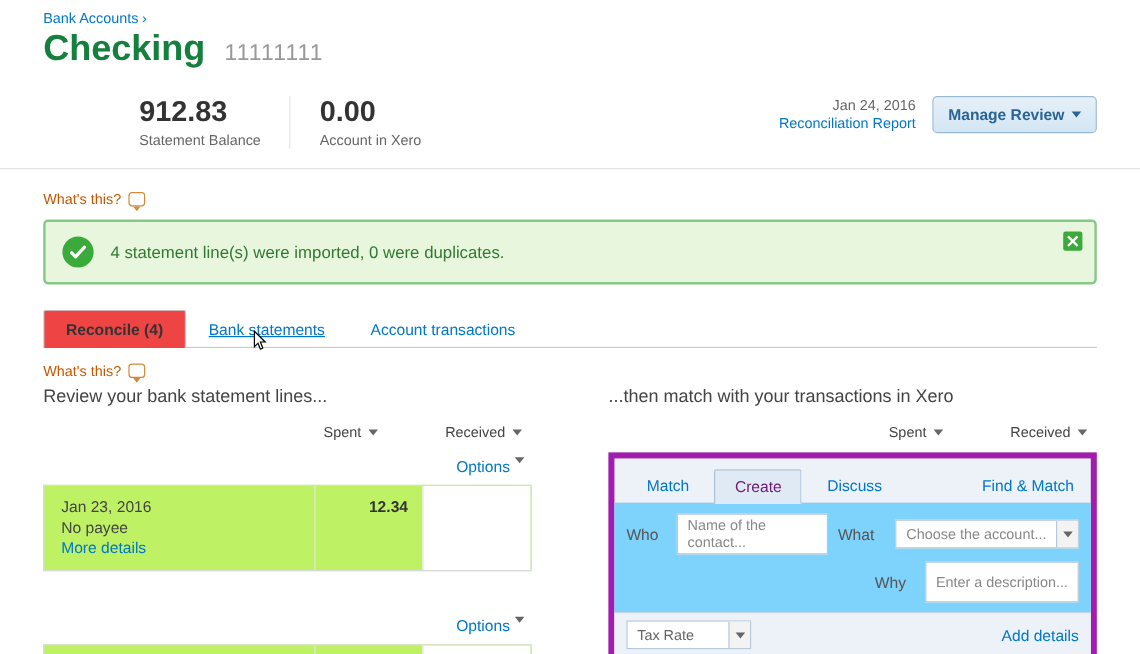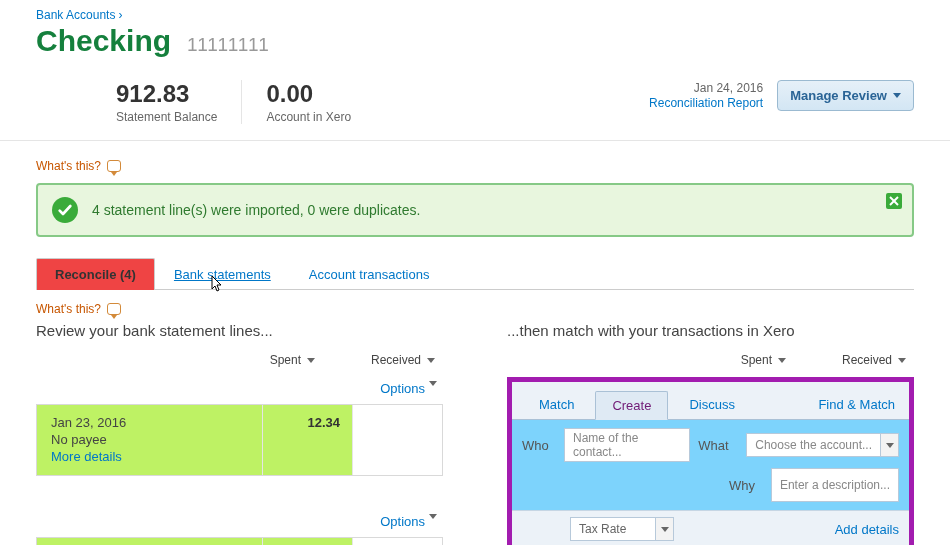--- a/index.html
+++ b/index.html
@@ -78,21 +78,21 @@
   .find-match { color: #0077c8; font-size: 13px; cursor: pointer; margin-right: 4px; }
 
   .mc-body { border-top: 1px solid #aac1d6; background: #7dd3fc; padding: 8px 10px; display: flex; flex-direction: column; gap: 6px; align-items: flex-end; }
   .mc-row { display: flex; align-items: center; gap: 8px; }
   .mc-row label { width: 34px; font-size: 13px; color: #555; }
   .mc-input { flex: 1; height: 24px; border: 1px solid #b7c9da; background: #fff; padding: 16px 8px; font-size: 12px; color: #888; display: flex; align-items: center; }
   .mc-select { display: flex; align-items: center; border: 1px solid #b7c9da; background: #fff; height: 24px; }
   .mc-select .sel-text { padding: 0 8px; font-size: 12px; color: #888; flex: 1; min-width: 120px; }
   .mc-select .sel-btn { width: 18px; height: 100%; border-left: 1px solid #b7c9da; display: flex; align-items: center; justify-content: center; background: #f3f3f3; }
   .mc-footer { border-top: 1px solid #c6d6e4; background: #ecf2f8; padding: 6px 10px; display: flex; align-items: center; }
-  .taxrate { display: flex; align-items: center; border: 1px solid #b7c9da; background: #fff; height: 24px; margin-left: 48px; }
+  .taxrate { display: flex; align-items: center; border: 1px solid #b7c9da; background: #fff; height: 24px; }
   .taxrate .tx-text { padding: 0 8px; font-size: 12px; color: #666; width: 84px; }
   .taxrate .tx-btn { width: 18px; height: 100%; border-left: 1px solid #b7c9da; display: flex; align-items: center; justify-content: center; background: #f3f3f3; }
   .add-details { margin-left: auto; color: #0077c8; font-size: 13px; cursor: pointer; }
 
   .gap { height: 34px; }
 </style>
 </head>
 <body>
 
 <div class="page">

